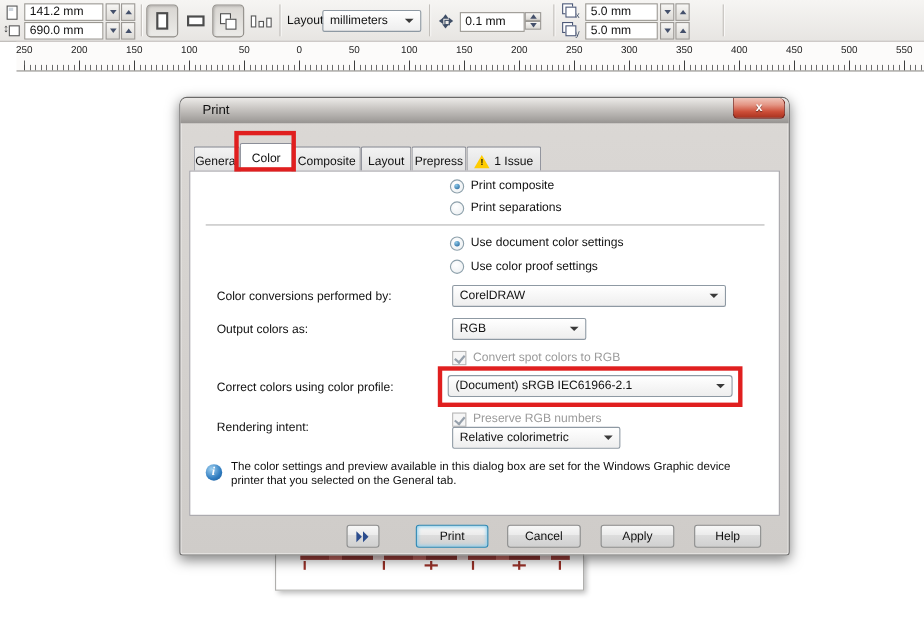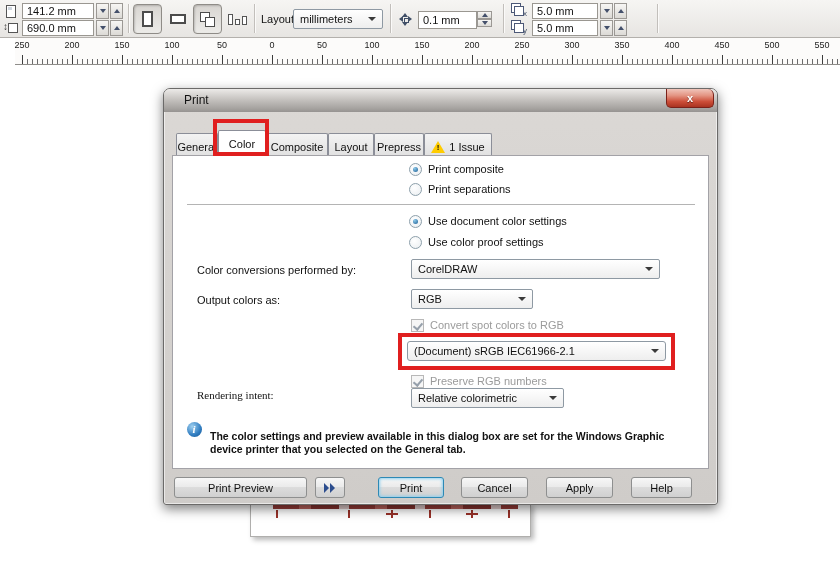--- a/index.html
+++ b/index.html
@@ -327,42 +327,40 @@
       <span class="fld-label" style="left:24px;top:138px;">Output colors as:</span>
       <div class="combo" style="position:absolute;left:238px;top:133px;width:122px;height:20px;">
         <span class="ct">RGB</span>
       </div>
 
       <div class="check-row" style="left:238px;top:161px;">
         <span class="checkbox checked"></span>
         <span class="check-label">Convert spot colors to RGB</span>
       </div>
 
+      <span class="fld-label" style="left:24px;top:190px;">Correct colors using color profile:</span>
       <div class="annot" style="left:225px;top:177px;width:277px;height:37px;"></div>
       <div class="combo" style="position:absolute;left:234px;top:185px;width:259px;height:20px;border-radius:3px;">
         <span class="ct">(Document) sRGB IEC61966-2.1</span>
       </div>
 
       <div class="check-row" style="left:238px;top:217px;">
         <span class="checkbox checked"></span>
         <span class="check-label">Preserve RGB numbers</span>
       </div>
 
-      <span class="fld-label" style="left:24px;top:233px;font-family:Liberation Serif, serif;">Rendering intent:</span>
+      <span class="fld-label" style="left:24px;top:227px;">Rendering intent:</span>
       <div class="combo" style="position:absolute;left:238px;top:232px;width:153px;height:20px;">
         <span class="ct">Relative colorimetric</span>
       </div>
 
       <span class="info-ic" style="left:14px;top:266px;"></span>
-      <span class="info-text" style="left:37px;top:274px;font-weight:bold;">The color settings and preview available in this dialog box are set for the Windows Graphic device printer that you selected on the General tab.</span>
-    </div>
-
-    <button class="dlg-btn" style="left:10px;top:388px;width:133px;">
-        <span>Print Preview</span>
-      </button>
+      <span class="info-text" style="left:37px;top:262px;">The color settings and preview available in this dialog box are set for the Windows Graphic device printer that you selected on the General tab.</span>
+    </div>
+
     <button class="dlg-btn" style="left:151px;top:388px;width:30px;">
         <span class="flyout-ic"></span>
       </button>
     <button class="dlg-btn default" style="left:214px;top:388px;width:66px;">
         <span>Print</span>
       </button>
     <button class="dlg-btn" style="left:297px;top:388px;width:67px;">
         <span>Cancel</span>
       </button>
     <button class="dlg-btn" style="left:382px;top:388px;width:67px;">

